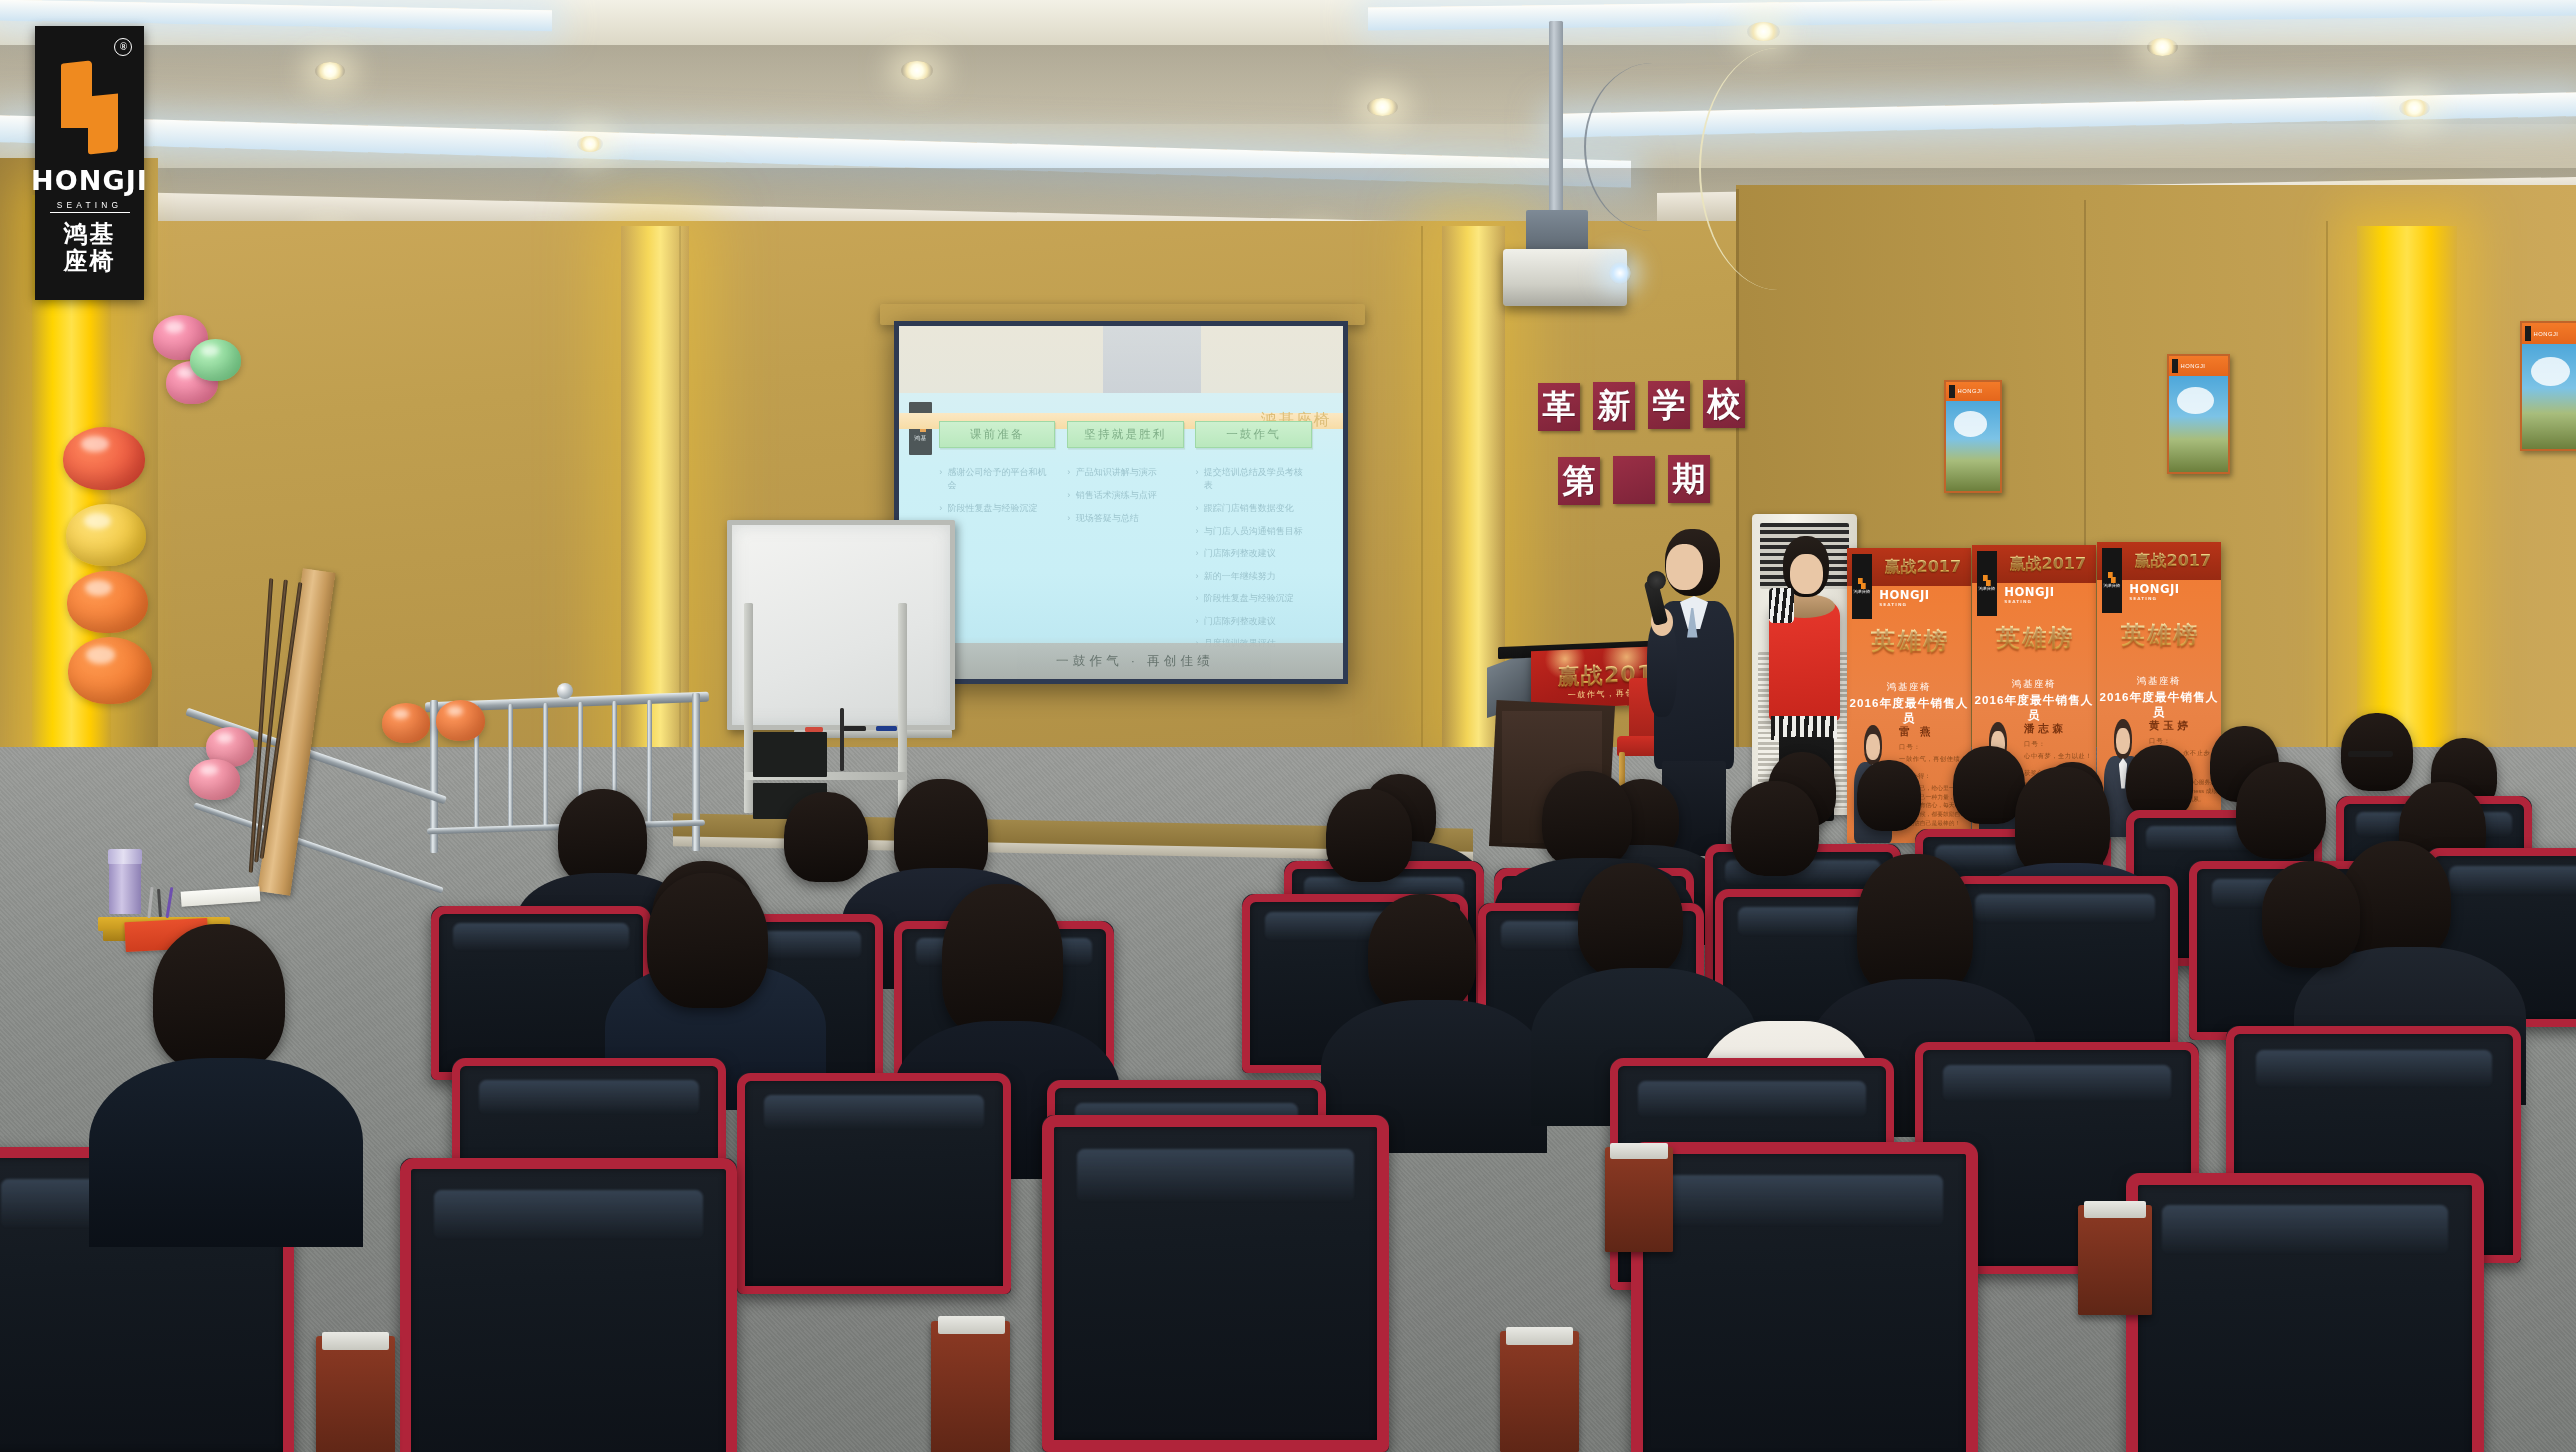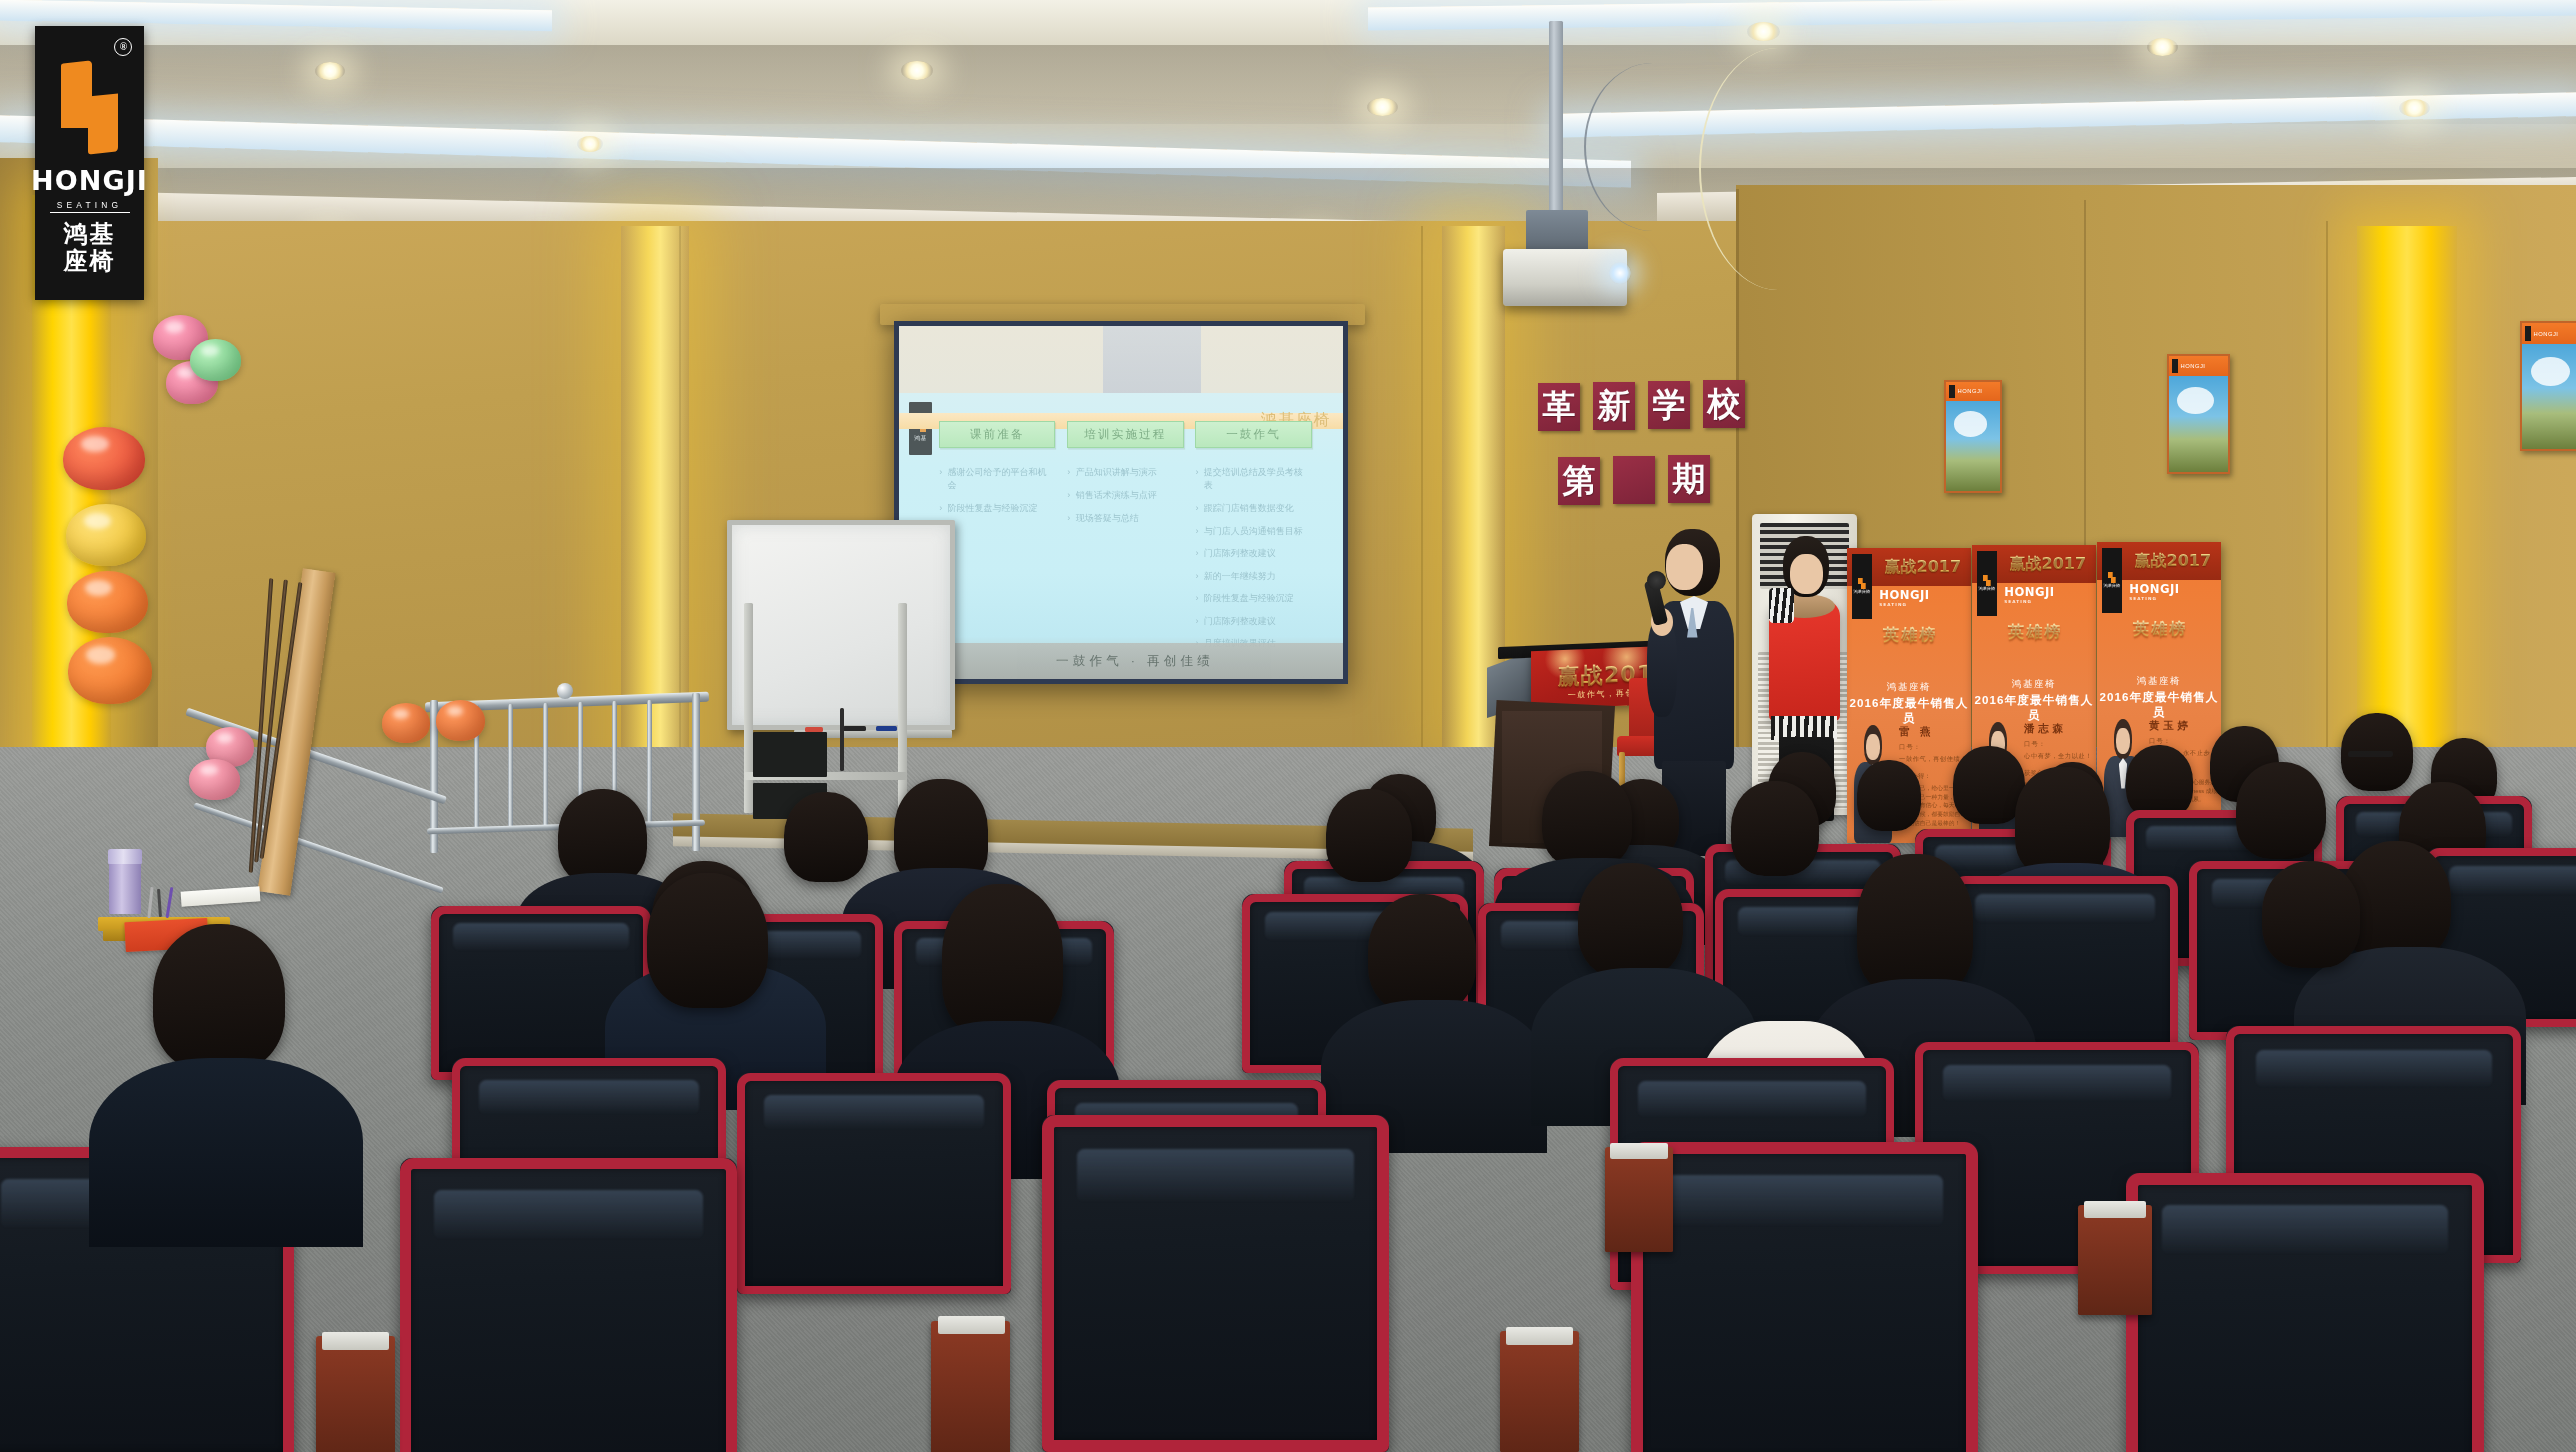--- a/index.html
+++ b/index.html
@@ -254,21 +254,21 @@
   .banner-brand {
     position:absolute; left:26%; top:13.5%;
     color:#fff; font-weight:bold; font-size:11.6px; letter-spacing:0.5px;
     font-family:"DejaVu Sans", sans-serif;
   }
   .banner-brand .sub { font-size:4.2px; letter-spacing:1.1px; opacity:.85; display:block; }
   .banner-hero {
     position:absolute; left:8%; top:26%; width:86%;
     text-align:center;
     font-family:"DejaVu Sans", sans-serif;
-    font-weight:bold; font-size:16px; letter-spacing:2.1px;
+    font-weight:bold; font-size:24px; letter-spacing:2.1px;
     background:linear-gradient(180deg,#fff4c0,#d99b2e);
     -webkit-background-clip:text; background-clip:text; color:transparent;
     text-shadow:0 1.6px 1.6px rgba(120,45,0,.45);
     white-space:nowrap;
   }
   .banner-sub1 {
     position:absolute; left:0; top:45%; width:100%; text-align:center;
     color:#fff; font-size:9.5px; letter-spacing:1.6px; opacity:.95;
   }
   .banner-sub2 {
@@ -684,21 +684,21 @@
                 <span class="txt">感谢公司给予的平台和机会</span>
               </div>
             <div class="col-li">
                 <span class="bullet">›</span>
                 <span class="txt">阶段性复盘与经验沉淀</span>
               </div>
           </div>
         </div>
 
         <div class="slide-col">
-          <div class="col-head">培训实施过程</div>
+          <div class="col-head">坚持就是胜利</div>
           <div class="col-list">
             <div class="col-li">
                 <span class="bullet">›</span>
                 <span class="txt">产品知识讲解与演示</span>
               </div>
             <div class="col-li">
                 <span class="bullet">›</span>
                 <span class="txt">销售话术演练与点评</span>
               </div>
             <div class="col-li">

